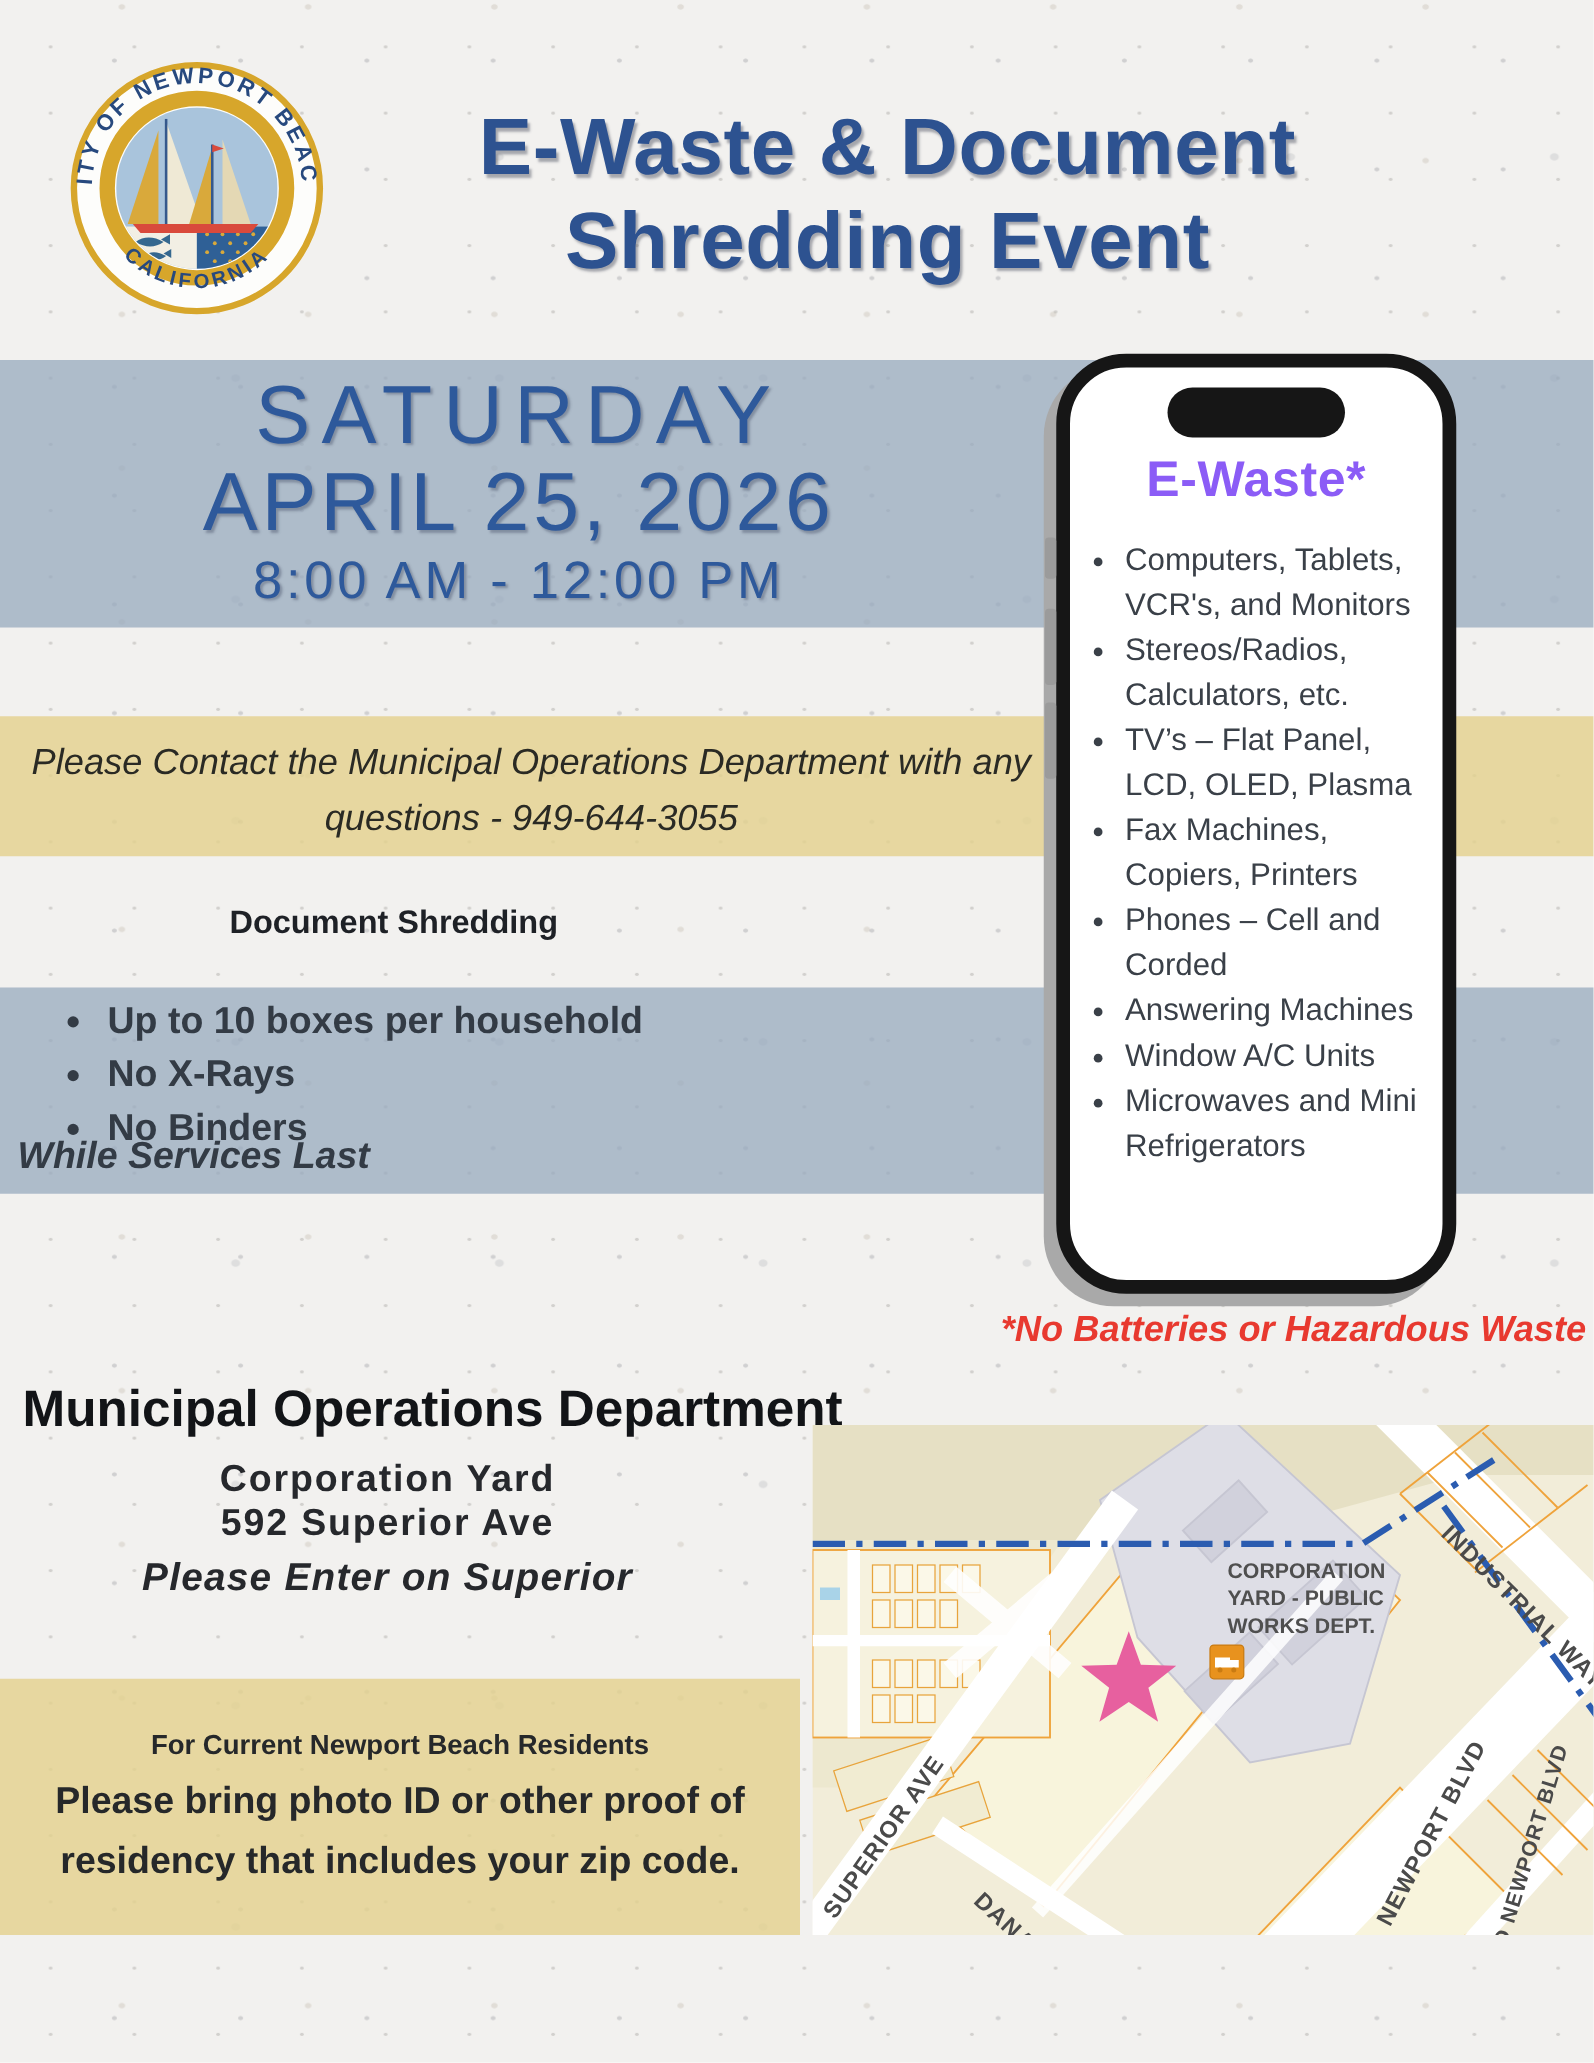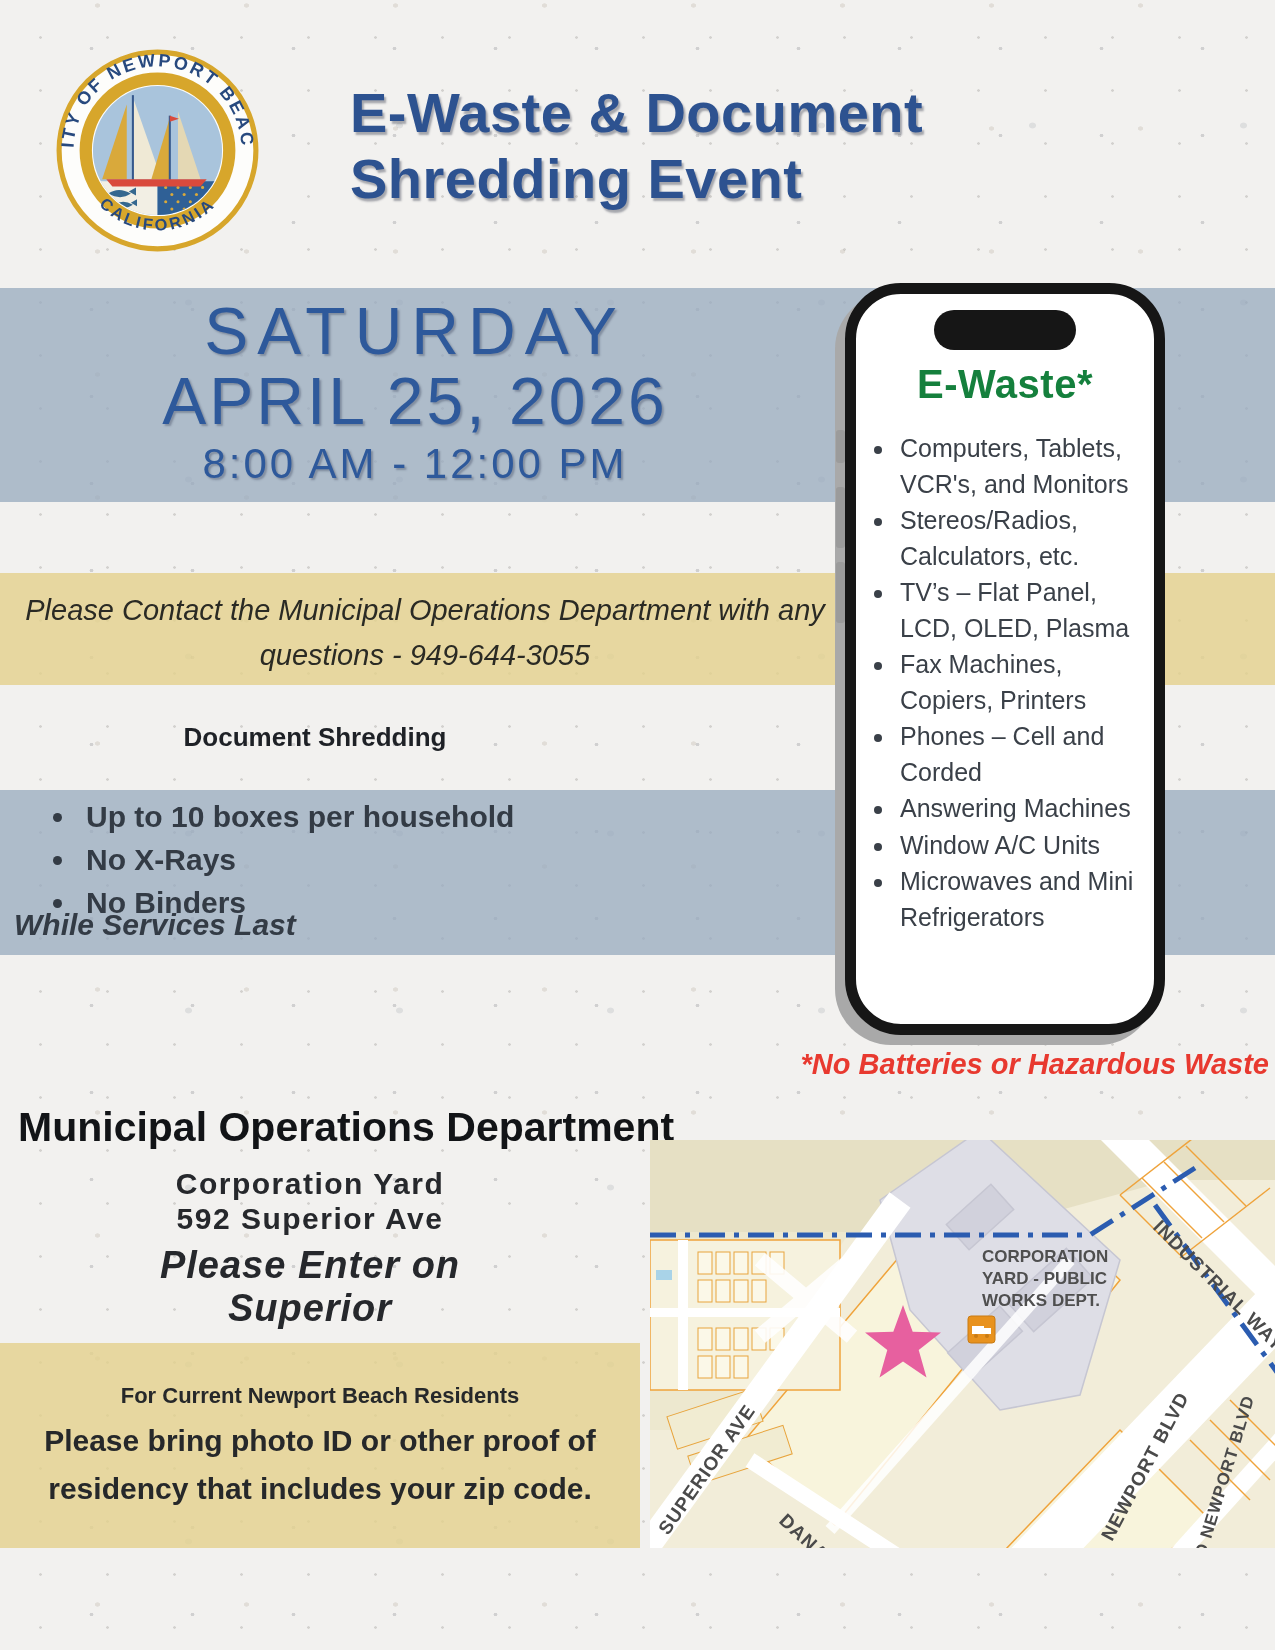--- a/index.html
+++ b/index.html
@@ -12,22 +12,22 @@
       radial-gradient(rgba(120,122,130,0.28) 1.6px, transparent 2.2px),
       radial-gradient(rgba(185,175,160,0.30) 2.2px, transparent 3px),
       radial-gradient(rgba(130,135,145,0.18) 3px, transparent 4px);
     background-size:67px 53px, 101px 87px, 149px 123px, 211px 177px;
     background-position:7px 11px, 41px 5px, 23px 67px, 83px 37px;
   }
   .abs{position:absolute;}
 
   
   .title{
-    left:350px;top:80px;width:720px;
-    font-size:56px;font-weight:bold;color:#2D5290;line-height:1.17;
+    left:350px;top:80px;width:720px;text-align:center;
+    font-size:64px;font-weight:bold;color:#2D5290;line-height:1.17;
     text-shadow:2px 3px 2px rgba(70,75,90,0.45);
     letter-spacing:0.5px;
   }
 
   
   .band{left:0;width:1275px;}
   .band-blue{background:rgba(151,170,190,0.75);}
   .band-tan{background:rgba(227,209,140,0.8);}
   .band-date{top:288px;height:214px;}
   .band-contact{top:573px;height:112px;}
@@ -53,33 +53,33 @@
   .phone{left:845px;top:283px;width:320px;height:752px;box-sizing:border-box;
     background:#FFFFFF;border:11px solid #161616;border-radius:56px;
     box-shadow:-10px 10px 0 0 #A9A9A9;z-index:5;}
   .phone .pill{position:absolute;top:16px;left:50%;transform:translateX(-50%);
     width:142px;height:40px;background:#161616;border-radius:21px;}
   .phone .pbtn{position:absolute;left:-20px;width:9px;background:#9B9B9B;border-radius:3px;}
   .pbtn1{top:136px;height:33px;}
   .pbtn2{top:193px;height:61px;}
   .pbtn3{top:268px;height:61px;}
   .phone h2{margin:68px 0 0 0;text-align:center;font-size:40px;font-weight:bold;
-    color:#15803d;letter-spacing:0.5px;}
+    color:#8b5cf6;letter-spacing:0.5px;}
   .ewaste-list{margin:24px 0 0 0;padding:0 12px 0 40px;font-size:25px;line-height:1.42;
     color:#3A4048;}
   .ewaste-list li{margin-bottom:1px;padding-left:4px;}
 
   .warning{left:745px;top:1048px;width:524px;text-align:right;
     font-size:29px;font-weight:bold;font-style:italic;color:#E8392F;}
 
   
   .mod-heading{left:18px;top:1104px;width:700px;font-size:41px;font-weight:bold;color:#121417;}
   .address{left:90px;top:1166px;width:440px;text-align:center;color:#26282C;}
   .address .line{font-size:30px;font-weight:bold;letter-spacing:1.5px;line-height:1.17;text-align:center;}
-  .address .enter-note{font-size:38px;font-weight:bold;font-style:italic;letter-spacing:1px;margin-top:8px;}
+  .address .enter-note{font-size:31px;font-weight:bold;font-style:italic;letter-spacing:1px;margin-top:8px;}
 
   .residents-box{left:0;top:1343px;width:640px;height:205px;box-sizing:border-box;
     padding:40px 38px 0 38px;text-align:center;color:#26282A;}
   .residents-box .r1{font-size:22px;font-weight:bold;}
   .residents-box .r2{font-size:30px;font-weight:bold;line-height:1.6;margin-top:8px;}
 
   
   .map{left:650px;top:1140px;width:625px;height:408px;}
   .map svg{display:block;}
 </style>

